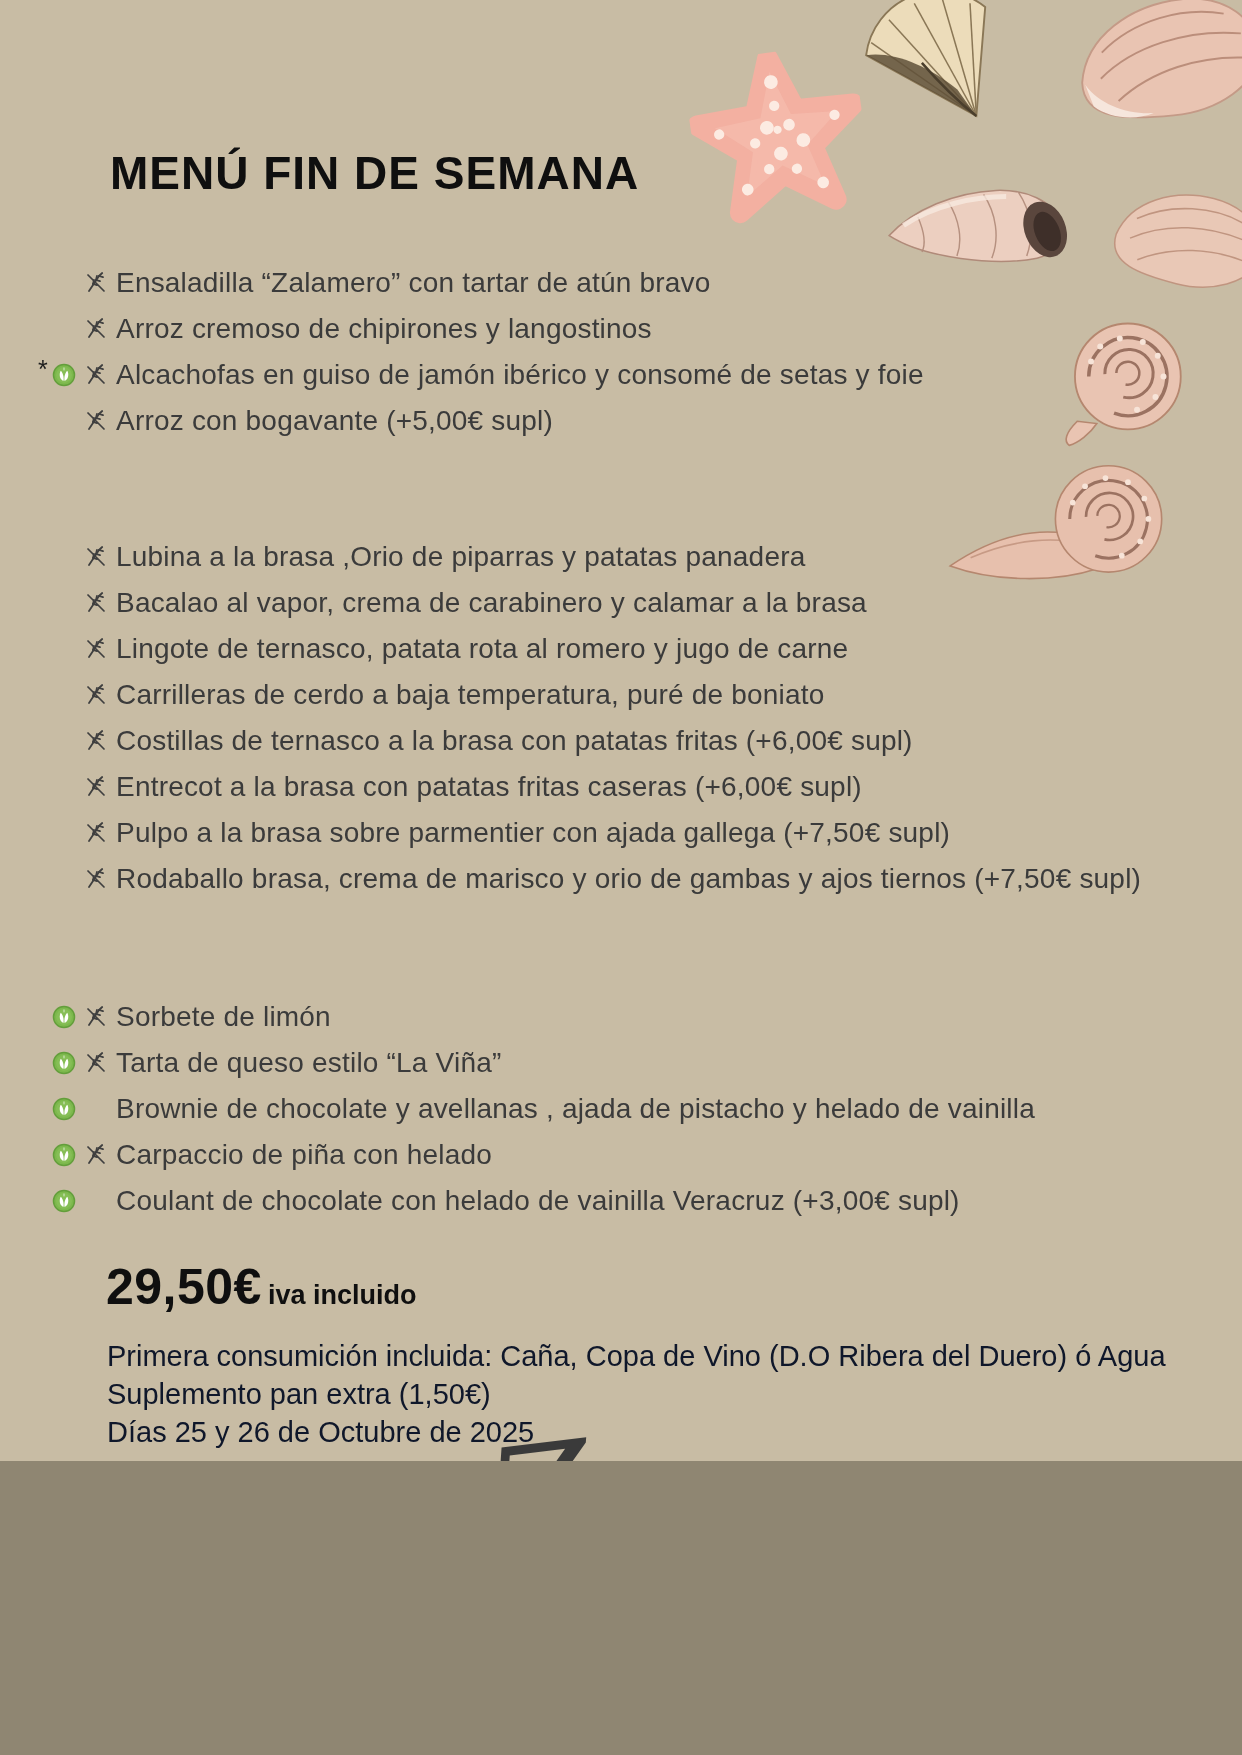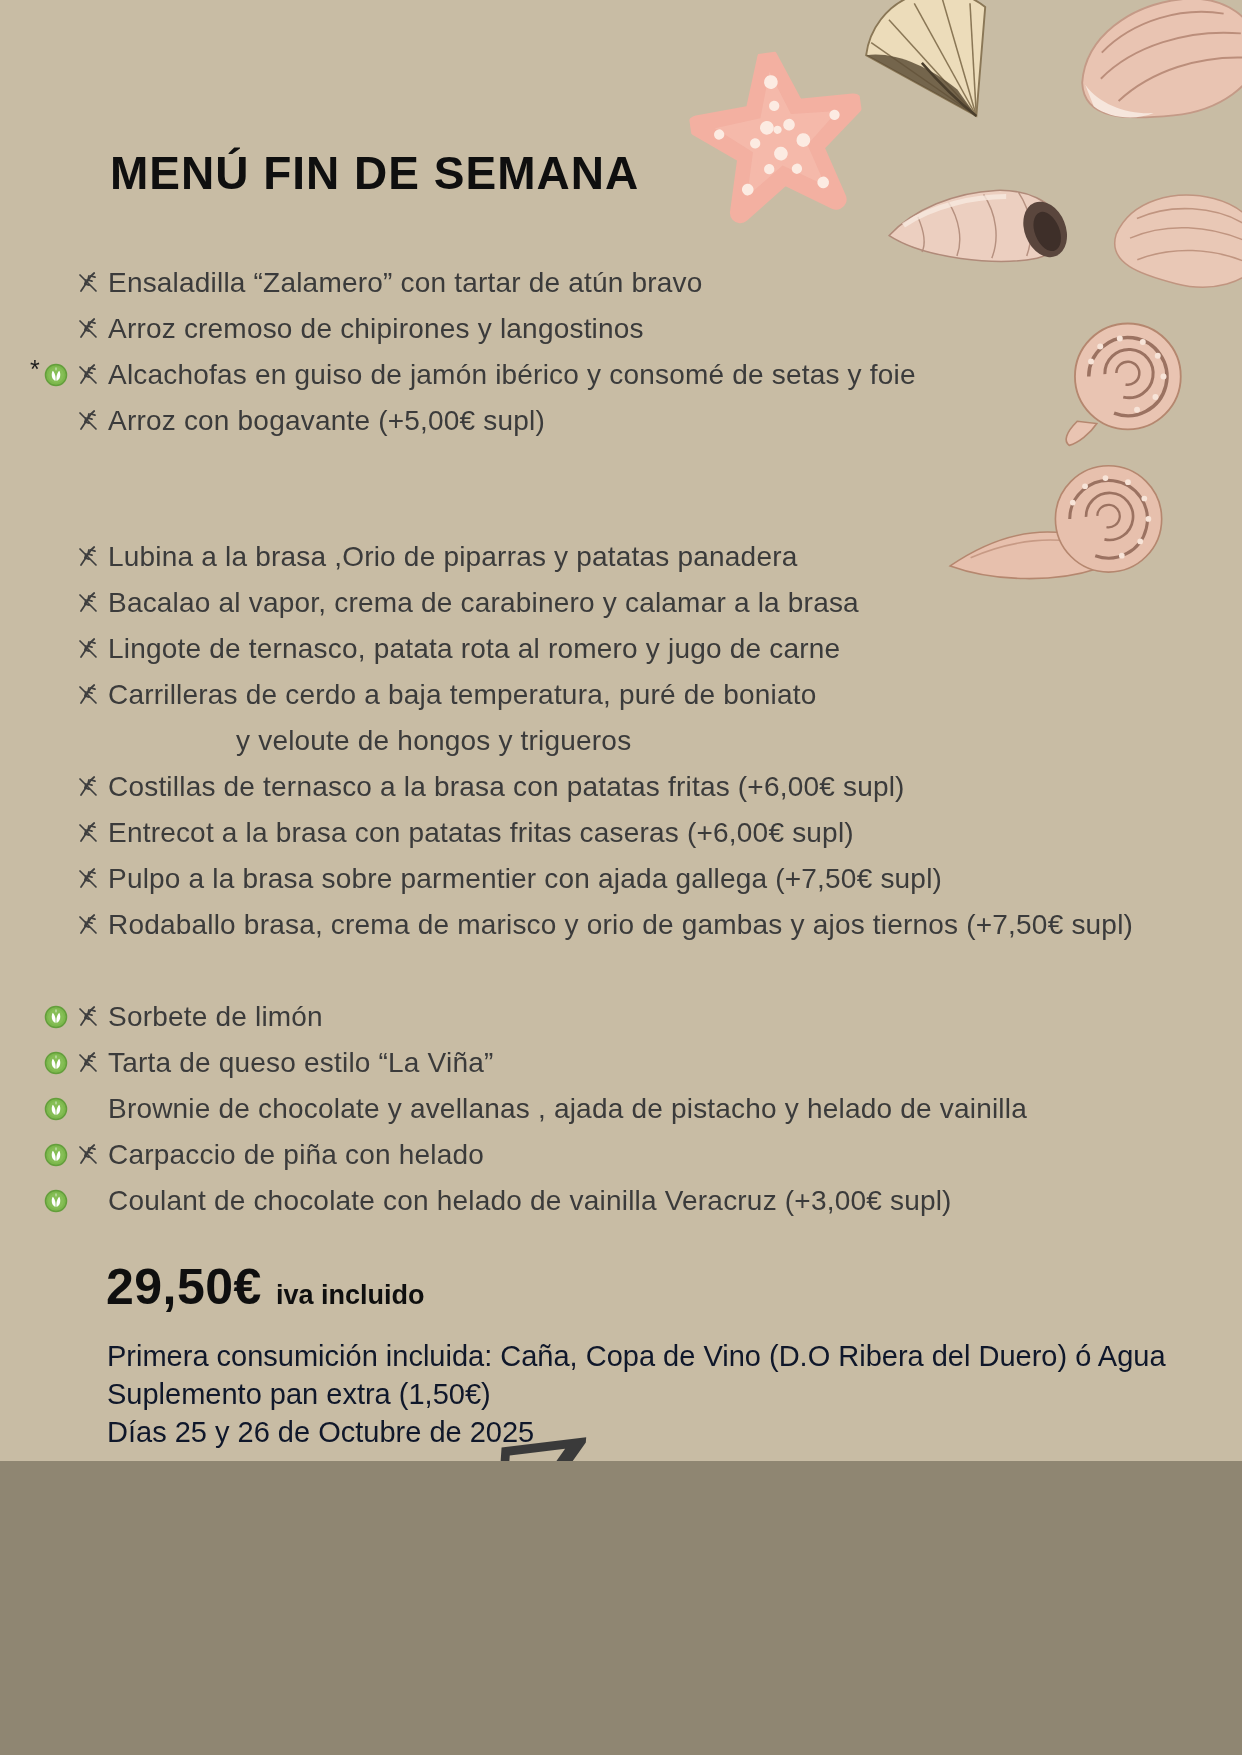--- a/index.html
+++ b/index.html
@@ -8,37 +8,37 @@
     background:#c8bca4;overflow:hidden;
     font-family:"Liberation Sans",sans-serif;color:#3b3b3b;
   }
   
   .title{
     position:absolute;left:110px;top:146px;
     font-size:46px;font-weight:700;letter-spacing:1px;color:#0f0f0f;
     white-space:nowrap;
   }
   
-  .menu-section{position:absolute;left:0;right:0;}
+  .menu-section{position:absolute;left:8px;right:0;}
   .starters{top:260px}
   .mains{top:534px}
   .desserts{top:994px}
   .row{display:flex;align-items:center;height:46px;padding-left:30px;
        font-size:28px;color:#3b3b3b;}
   .slot{flex:0 0 auto;display:flex;align-items:center;}
   .slot-ast{width:14px;font-size:25px;color:#1d1d1d;align-self:flex-start;line-height:34px;}
   .slot-veg{width:31px;}
   .slot-gf{width:33px;}
   .icon-gf{width:26px;height:26px;display:block;}
   .icon-veg{width:24px;height:24px;display:block;}
   .item-text{white-space:nowrap;letter-spacing:.2px;}
   .row.continuation .item-text{margin-left:128px;}
   
   .price-row{position:absolute;left:106px;top:1258px;display:flex;
-             align-items:baseline;gap:14px;color:#0f0f0f;}
+             align-items:baseline;gap:6px;color:#0f0f0f;}
   .price-amount{font-size:50px;font-weight:700;letter-spacing:.5px;}
   .price-note{font-size:27px;font-weight:700;}
   .footer{position:absolute;left:107px;top:1337px;font-size:29px;
           line-height:38px;color:#0f172a;}
   .footer div{white-space:nowrap;}
   
   .logo{position:absolute;left:430px;top:1474px;width:420px;color:#3a3a3a;
         font-family:"DejaVu Serif",serif;font-style:italic;}
   .logo-top{display:block;font-size:74px;line-height:64px;margin-left:66px;
             transform:rotate(-7deg);transform-origin:left bottom;letter-spacing:2px;}
@@ -274,26 +274,20 @@
     <div class="row">
       <span class="slot slot-ast"></span>
       <span class="slot slot-veg"></span>
       <span class="slot slot-gf">
           <svg class="icon-gf">
             <use href="#sym-gf"></use>
           </svg>
         </span>
       <span class="item-text">Carrilleras de cerdo a baja temperatura, puré de boniato</span>
     </div>
-    <div class="row continuation">
-      <span class="slot slot-ast"></span>
-      <span class="slot slot-veg"></span>
-      <span class="slot slot-gf"></span>
-      <span class="item-text">y veloute de hongos y trigueros</span>
-    </div>
     <div class="row">
       <span class="slot slot-ast"></span>
       <span class="slot slot-veg"></span>
       <span class="slot slot-gf">
           <svg class="icon-gf">
             <use href="#sym-gf"></use>
           </svg>
         </span>
       <span class="item-text">Costillas de ternasco a la brasa con patatas fritas (+6,00€ supl)</span>
     </div>

